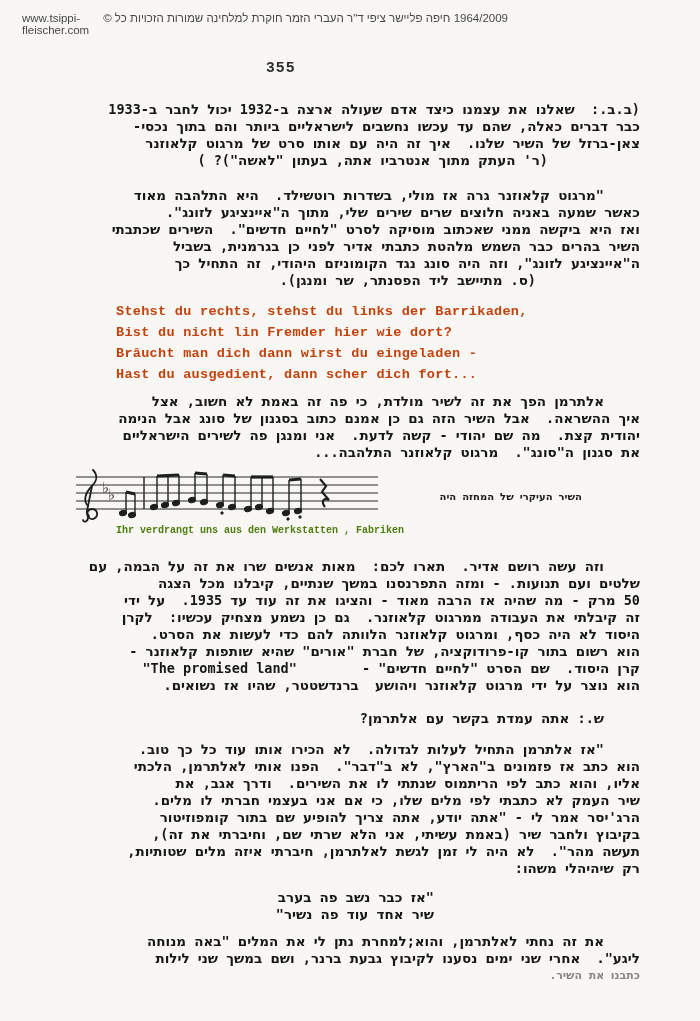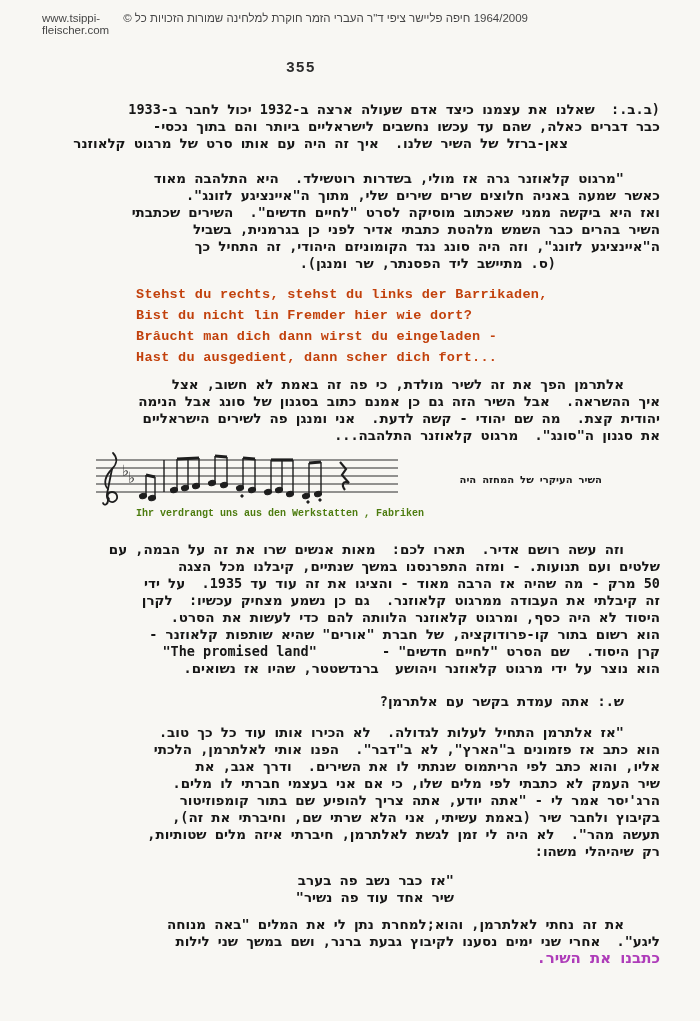--- a/index.html
+++ b/index.html
@@ -2,21 +2,21 @@
 <html lang="he"><head>
 <meta charset="utf-8">
 <style>
   html,body{margin:0;padding:0;}
   body{
     width:700px;height:1021px;overflow:hidden;
     background:#f8f7f3;
     font-family:"DejaVu Sans Mono","DejaVu Sans",monospace;
     color:#1a1a1a;
   }
-  .page{position:relative;width:680px;height:1021px;margin-left:20px;}
+  .page{position:relative;width:680px;height:1021px;}
 
   
   .header{
     display:flex;justify-content:space-between;align-items:flex-start;
     padding:12px 22px 0 22px;
     font-family:"Liberation Sans","DejaVu Sans",sans-serif;
     font-size:11.5px;color:#474747;
   }
   .site-url{direction:ltr;}
   .copyright{direction:ltr;margin-right:150px;white-space:nowrap;}
@@ -55,21 +55,21 @@
   .caption-de{
     margin:0 0 0 76px;
     font-family:"Liberation Mono","DejaVu Sans Mono",monospace;
     font-weight:700;font-size:10px;color:#4d7c0f;
   }
 
   .p4{margin-top:22px;}
   .question{margin:16px 0 14px;padding-right:36px;text-align:right;}
   .quote{margin:12px 0 10px;padding-right:206px;}
   .p6{margin-top:10px;}
-  .p6 > .line:last-child{color:#a21caf;font-size:15px;opacity:.85;}
+  .p6 > .line:last-child{color:#737373;font-size:11px;opacity:.85;}
 
   .staff-line{stroke:#2a2a2a;stroke-width:1;}
   .note-ink{stroke:#1e1e1e;fill:#1e1e1e;}
   .clef-ink{stroke:#1e1e1e;fill:none;stroke-width:1.8;stroke-linecap:round;}
 </style>
 </head>
 <body>
 
 <div class="page">
 
@@ -79,20 +79,21 @@
   </div>
 
   <div class="page-number">355</div>
 
   <div class="body-text">
 
     <div class="para p1">
         <div class="line">(ב.ב.:  שאלנו את עצמנו כיצד אדם שעולה ארצה ב-1932 יכול לחבר ב-1933</div>
         <div class="line">כבר דברים כאלה, שהם עד עכשו נחשבים לישראליים ביותר והם בתוך נכסי-</div>
         <div class="line">צאן-ברזל של השיר שלנו.  איך זה היה עם אותו סרט של מרגוט קלאוזנר</div>
+        <div class="line">(ר' העתק מתוך אנטרביו אתה, בעתון "לאשה")? )</div>
       </div>
 
     <div class="para p2 indent-first">
         <div class="line">"מרגוט קלאוזנר גרה אז מולי, בשדרות רוטשילד.  היא התלהבה מאוד</div>
         <div class="line">כאשר שמעה באניה חלוצים שרים שירים שלי, מתוך ה"איינציגע לזונג".</div>
         <div class="line">ואז היא ביקשה ממני שאכתוב מוסיקה לסרט "לחיים חדשים".  השירים שכתבתי</div>
         <div class="line">השיר בהרים כבר השמש מלהטת כתבתי אדיר לפני כן בגרמנית, בשביל</div>
         <div class="line">ה"איינציגע לזונג", וזה היה סונג נגד הקומוניזם היהודי, זה התחיל כך</div>
         <div class="line">(ס. מתיישב ליד הפסנתר, שר ומנגן).</div>
       </div>

